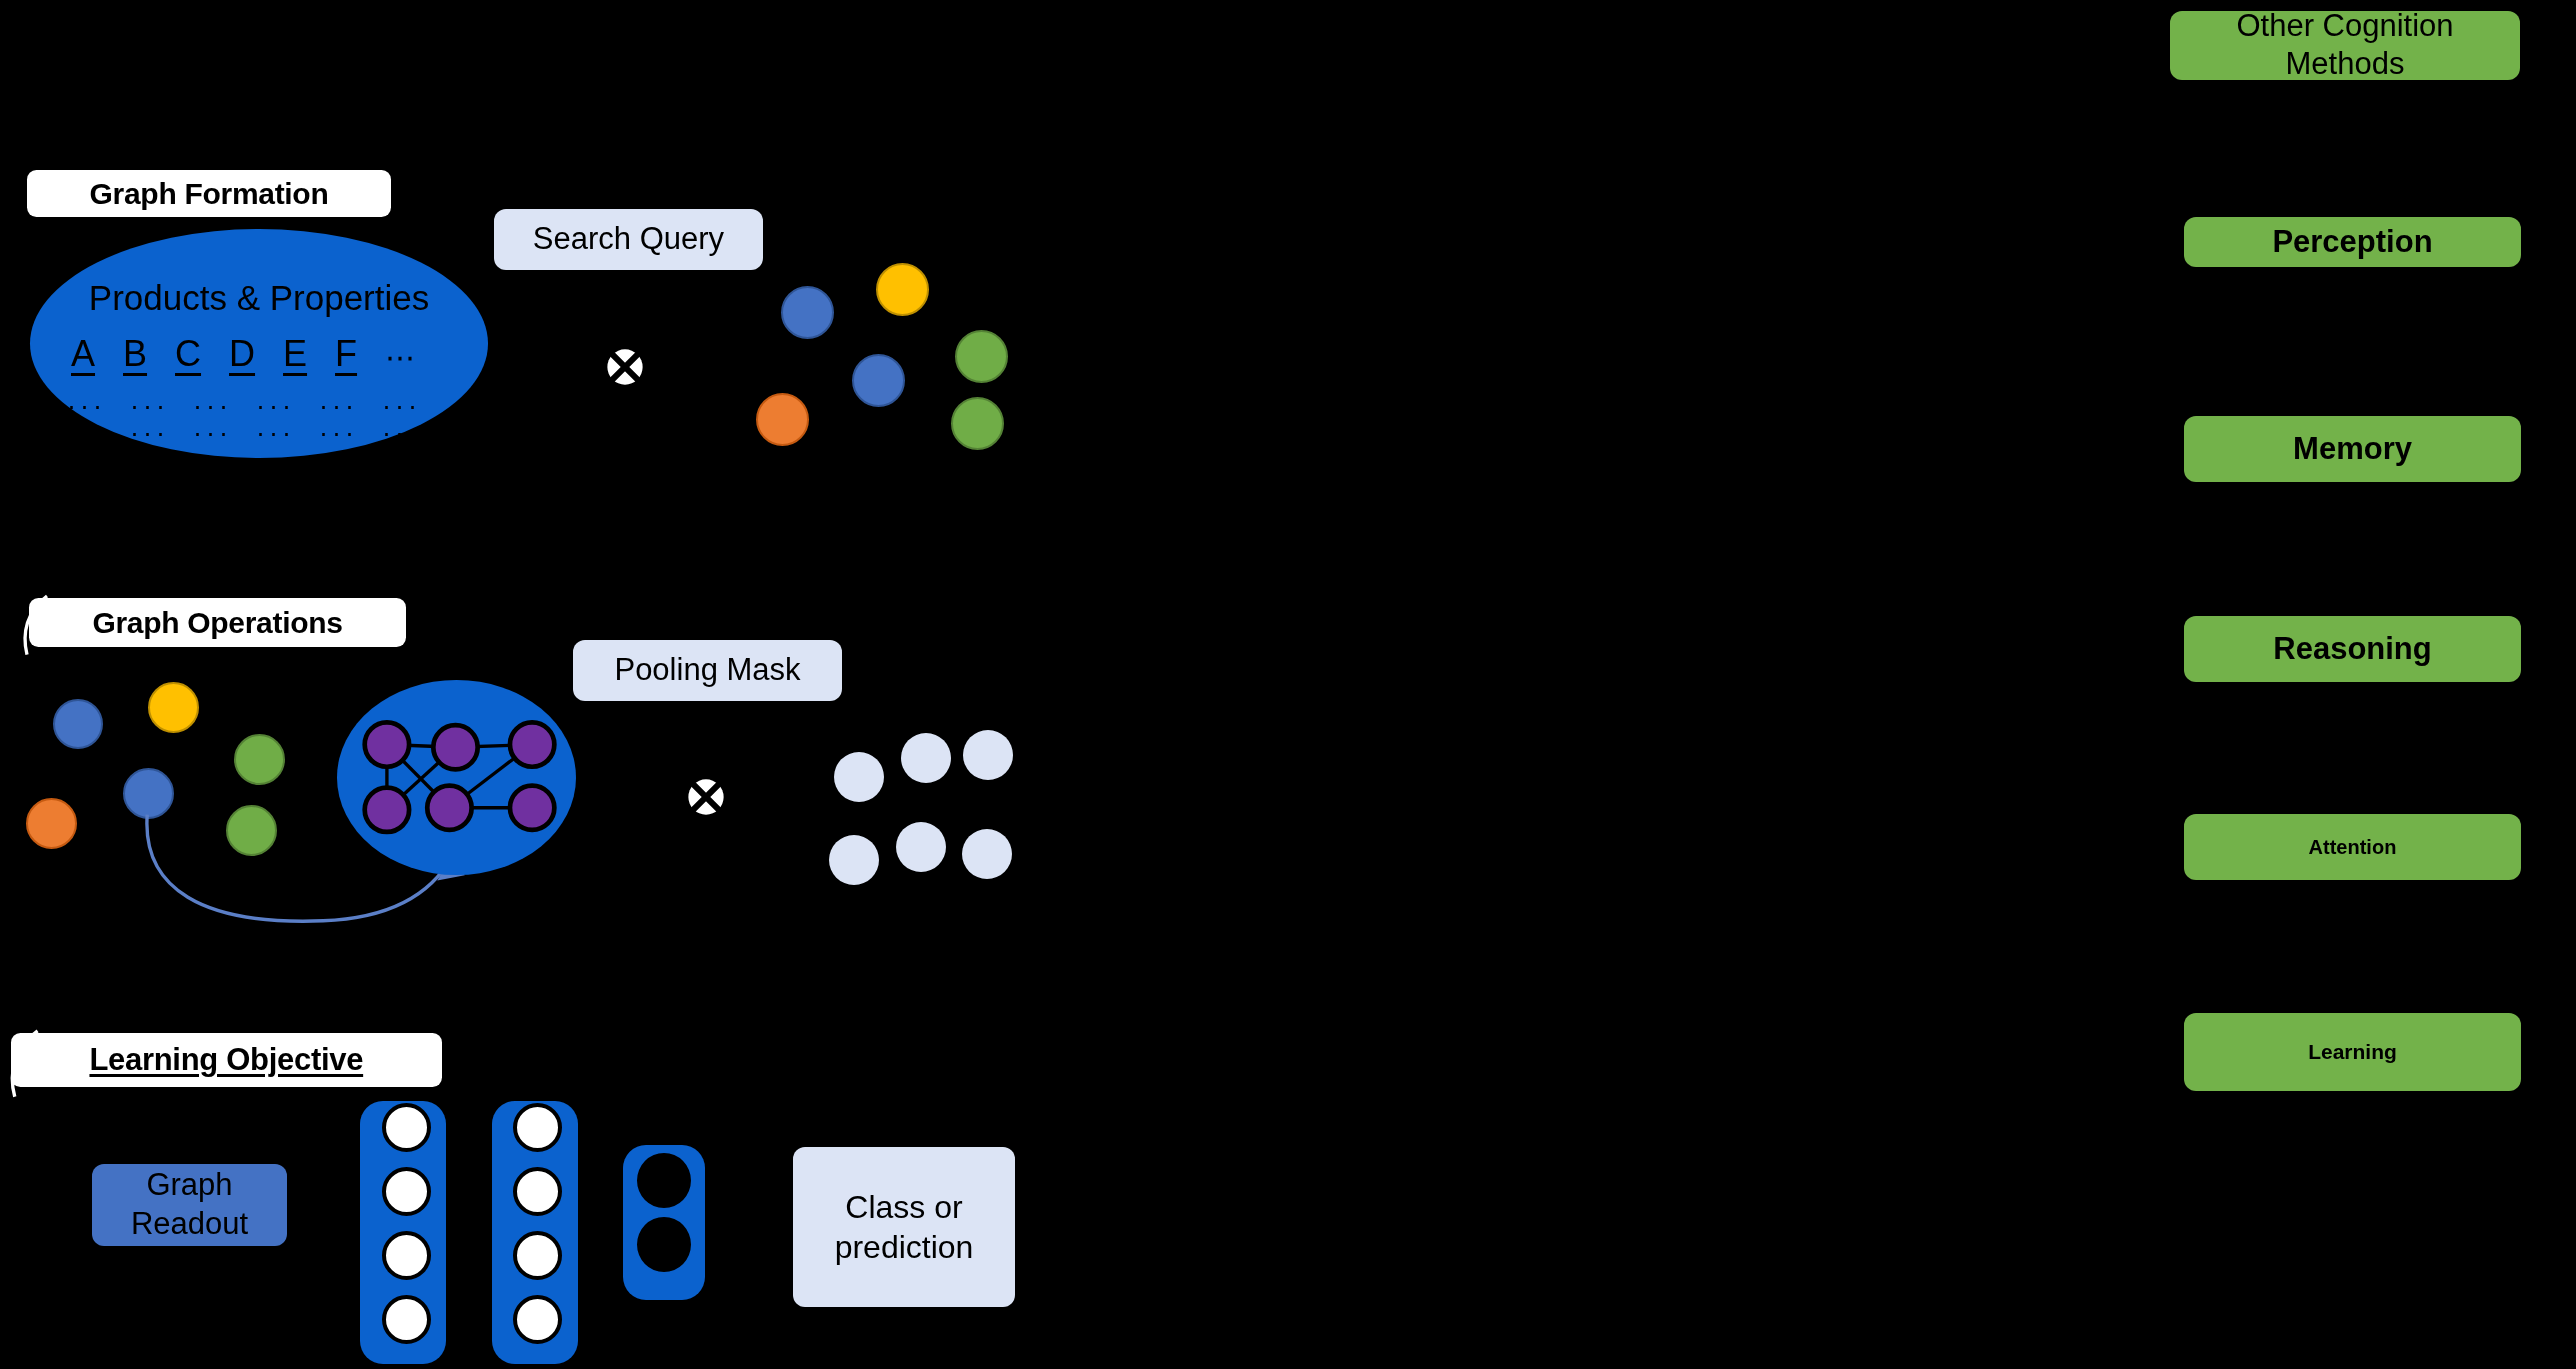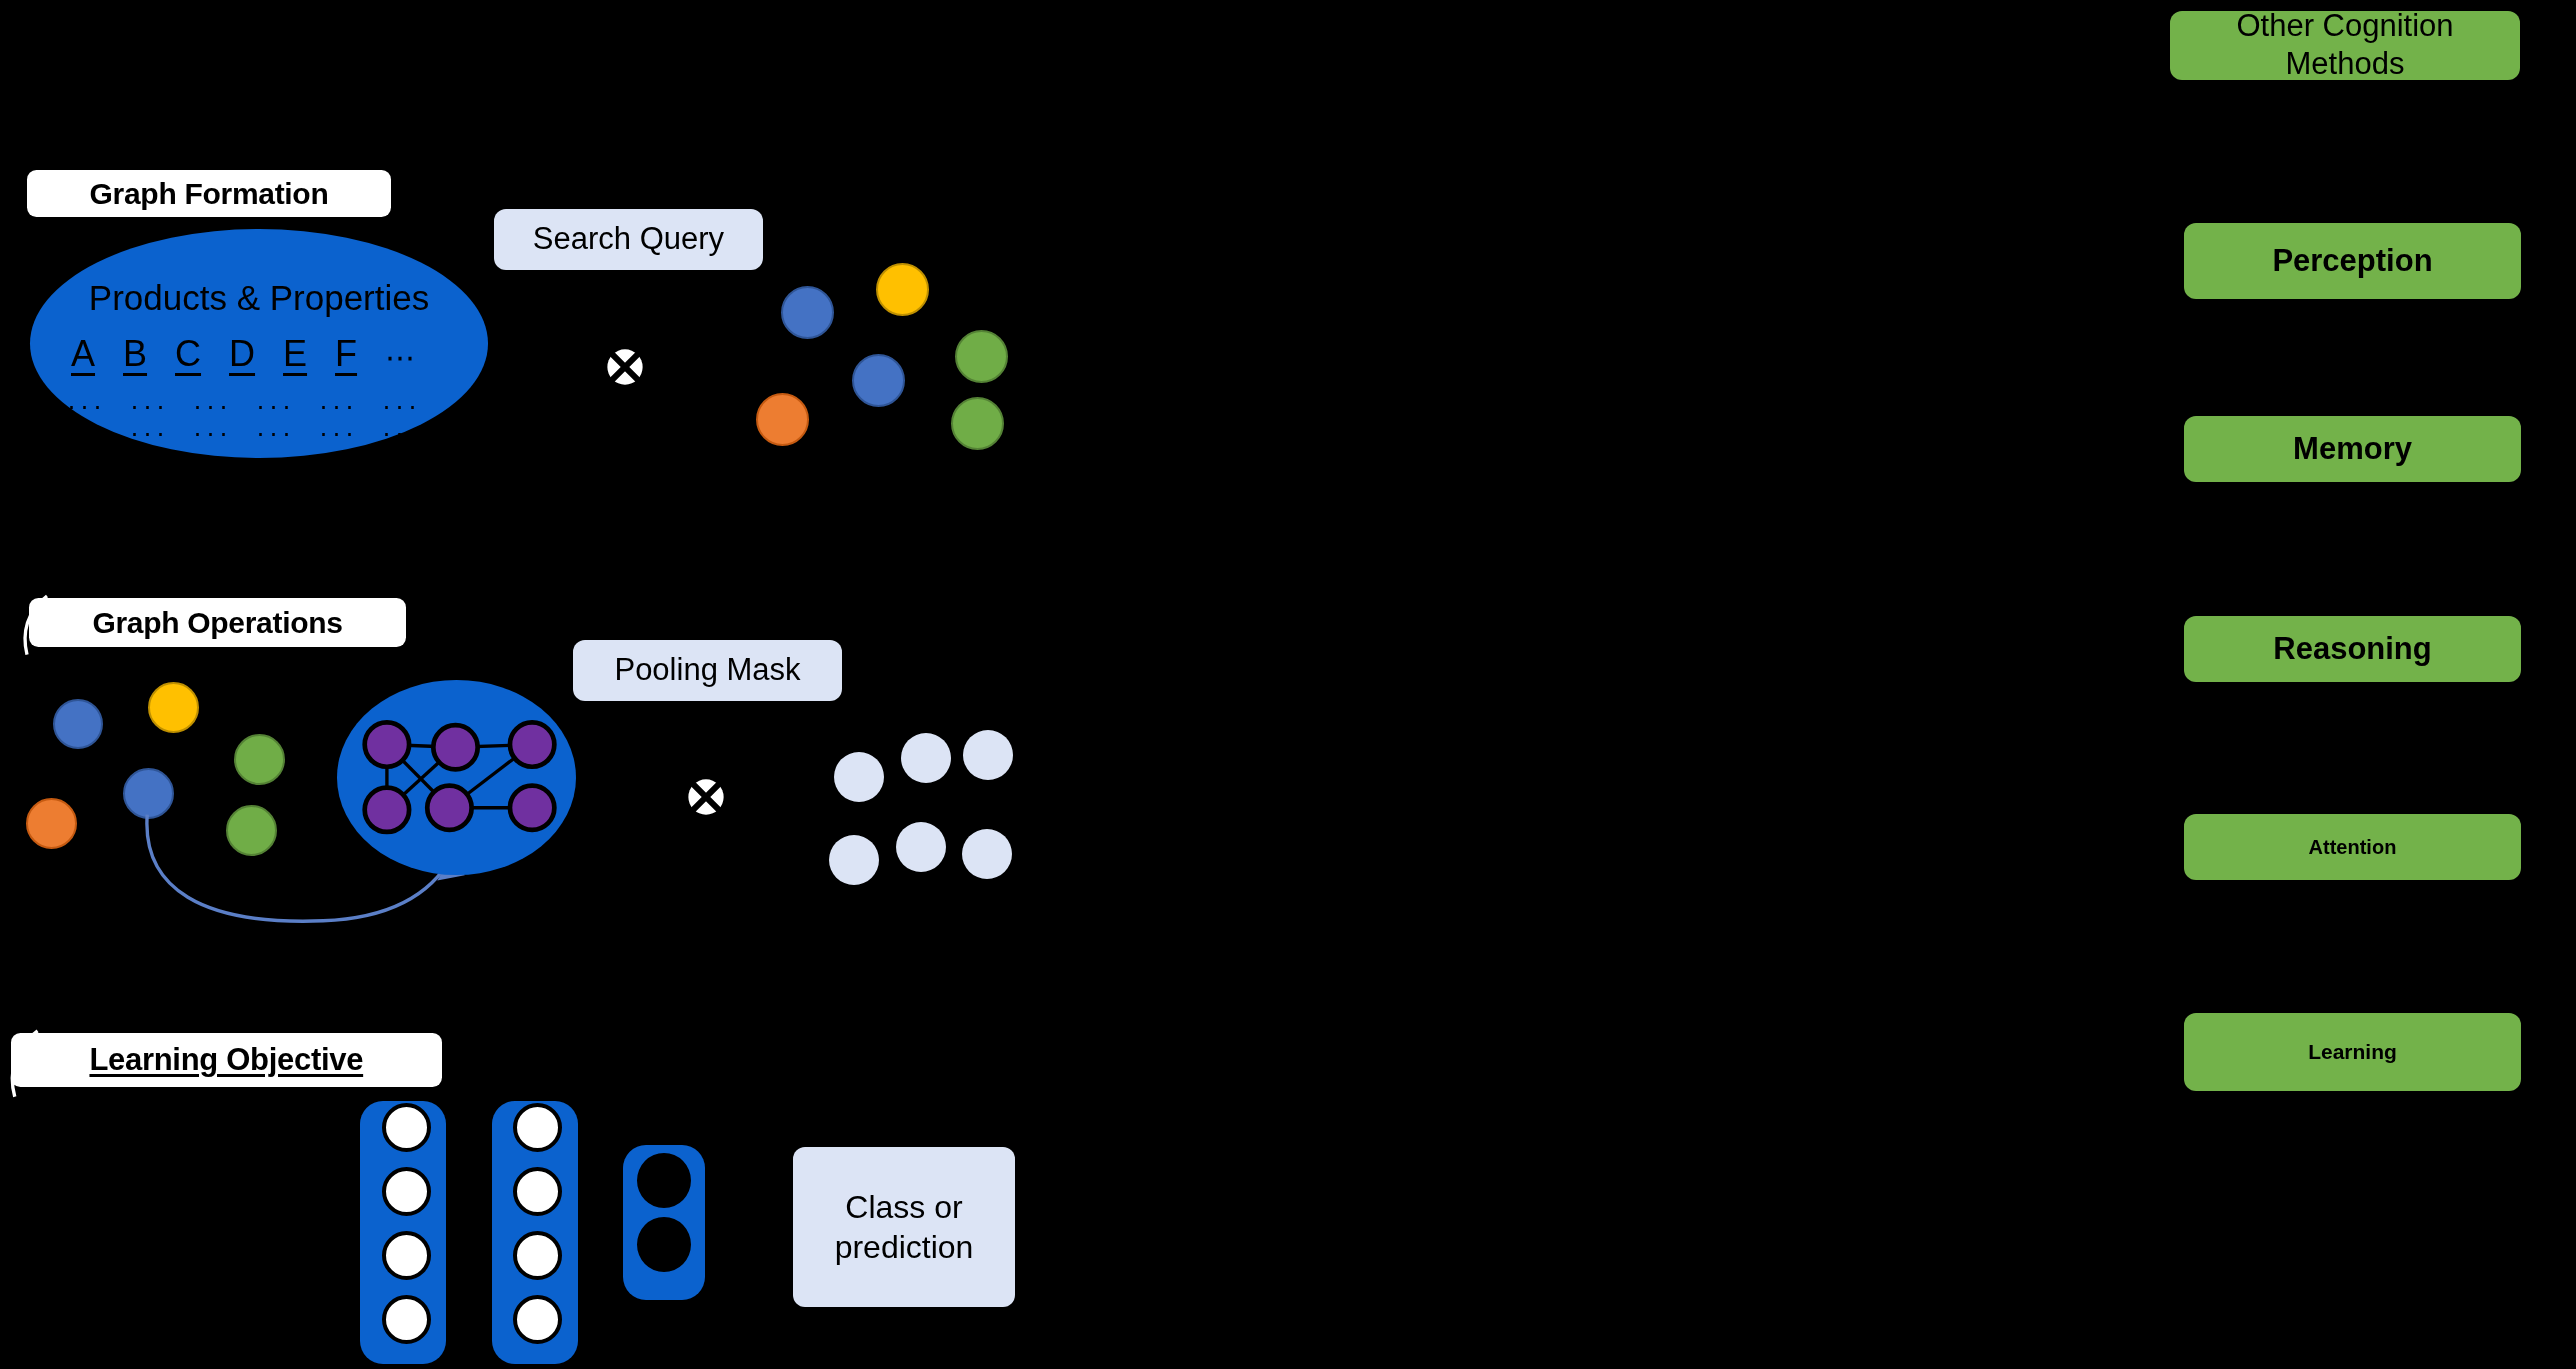--- a/index.html
+++ b/index.html
@@ -225,20 +225,24 @@
 
   <div class="sec-badge" style="left:10.8px;top:1033px;width:431px;height:54px;font-size:31px;">
     <span class="u">Learning Objective</span>
   </div>
   <div class="swoosh" style="left:0px;top:1028px;">
     <svg width="47" height="71" viewBox="0 0 70 105">
         <path d="M56 4 C 22 28, 12 66, 22 102" stroke="#FFFFFF" stroke-width="5" fill="none"></path>
       </svg>
   </div>
 
+  <div class="readout" style="left:92px;top:1164px;width:195px;height:82px;font-size:31px;">
+    <span>Graph
+Readout</span>
+  </div>
 
   <svg style="position:absolute;left:350px;top:1091px;width:377px;height:269px;" viewBox="0 0 560 400" width="377" height="269">
     <g stroke="#000000" stroke-width="3" fill="none">
 
       <line x1="86" y1="50" x2="277" y2="50"></line>
       <line x1="86" y1="50" x2="277" y2="145"></line>
       <line x1="86" y1="50" x2="277" y2="240"></line>
       <line x1="86" y1="50" x2="277" y2="335"></line>
       <line x1="86" y1="145" x2="277" y2="50"></line>
       <line x1="86" y1="145" x2="277" y2="145"></line>
@@ -284,21 +288,21 @@
   <div class="chip" style="left:785px;top:1147px;width:222px;height:160px;font-size:32px;margin-left:8px;">
     <span>Class or
 prediction</span>
   </div>
 
   <div class="pill reg" style="left:2170px;top:10.8px;width:350px;height:69px;font-size:31px;">
     <span>Other Cognition
 Methods</span>
   </div>
 
-  <div class="pill bold" style="left:2184px;top:223px;width:337px;height:76px;font-size:31px;">
+  <div class="pill bold" style="left:2184px;top:217px;width:337px;height:50px;font-size:31px;">
     <span>Perception</span>
   </div>
 
   <div class="pill bold" style="left:2184px;top:416px;width:337px;height:66px;font-size:31px;">
     <span>Memory</span>
   </div>
 
   <div class="pill bold" style="left:2184px;top:616px;width:337px;height:66px;font-size:31px;">
     <span>Reasoning</span>
   </div>

